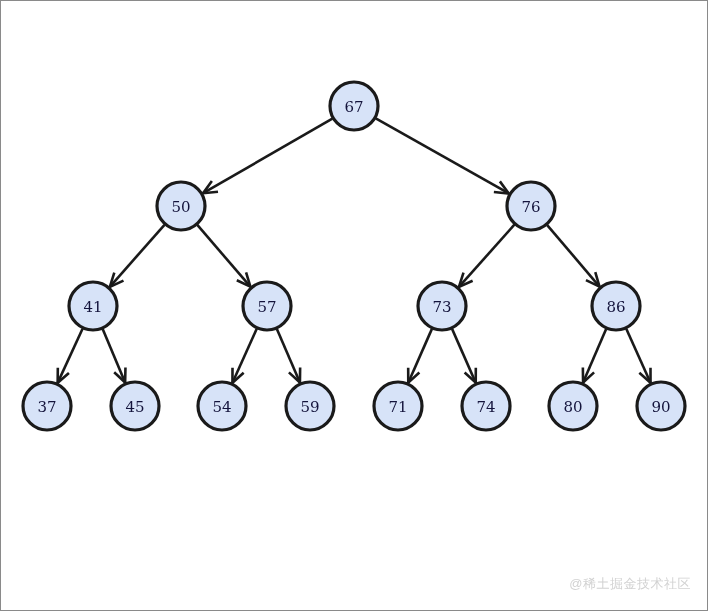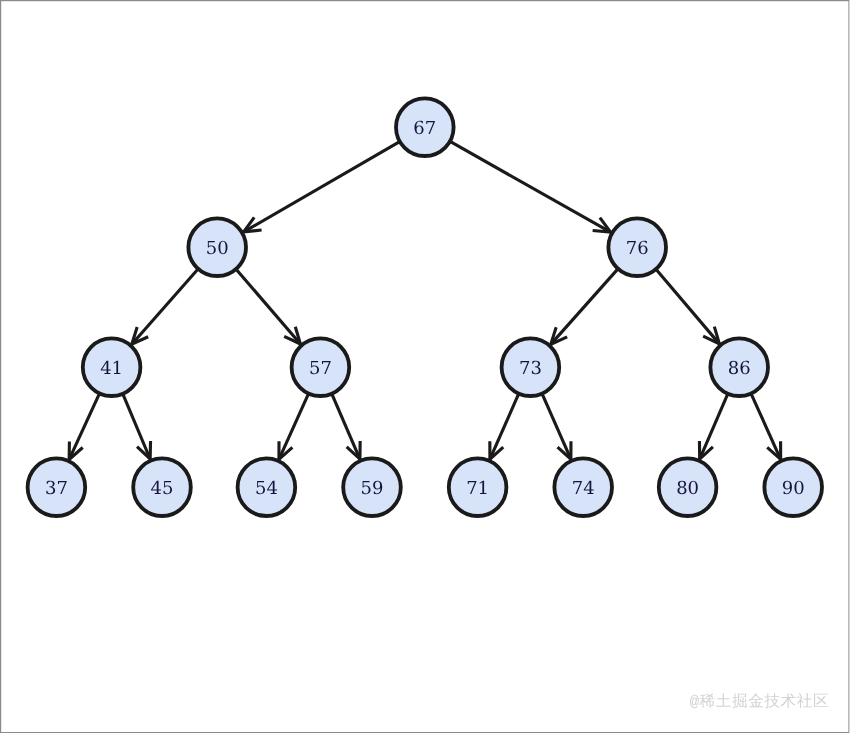--- a/index.html
+++ b/index.html
@@ -48,21 +48,21 @@
     font-family: "DejaVu Serif", "Liberation Serif", serif;
     font-size: 15px;
     text-anchor: middle;
     dominant-baseline: central;
   }
   .watermark {
     position: absolute;
     right: 16px;
     bottom: 17px;
     color: #d2d2d2;
-    font-family: Liberation Mono, monospace;
+    font-family: Liberation Sans, sans-serif;
     font-size: 13px;
     letter-spacing: 0.5px;
     white-space: nowrap;
     user-select: none;
   }
 </style>
 </head>
 <body>
 
 <div id="canvas">

